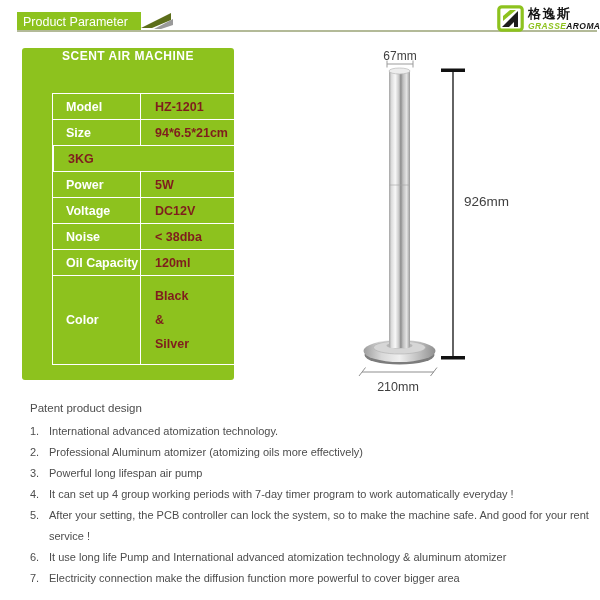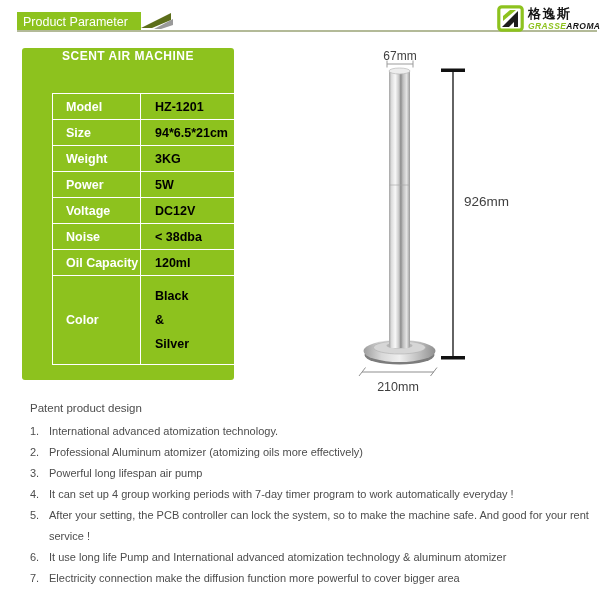--- a/index.html
+++ b/index.html
@@ -22,21 +22,21 @@
   
   .spec-panel{position:absolute;left:22px;top:48px;width:212px;height:332px;background:#8dc21e;border-radius:3px;}
   .spec-title{margin-top:1px;text-align:center;color:#fff;font-size:12px;font-weight:bold;letter-spacing:.5px;}
   .spec-table{position:absolute;left:10px;top:45px;width:183px;height:272px;border:1px solid #fff;
     box-sizing:border-box;display:flex;flex-direction:column;margin-left:20px;}
   .spec-row{display:flex;flex:0 0 25px;border-bottom:1px solid #fff;align-items:center;}
   .spec-row:last-child{border-bottom:none;}
   .spec-row.tall{flex:1 1 auto;}
   .spec-label{width:87px;box-sizing:border-box;padding-left:13px;color:#fff;font-size:12.5px;font-weight:bold;
     align-self:stretch;display:flex;align-items:center;}
-  .spec-value{flex:1;box-sizing:border-box;padding-left:14px;color:#000000;font-size:12.5px;font-weight:bold;
+  .spec-value{flex:1;box-sizing:border-box;padding-left:14px;color:#7f1d1d;font-size:12.5px;font-weight:bold;
     border-left:1px solid #fff;align-self:stretch;display:flex;align-items:center;white-space:pre-line;line-height:24px;}
 
   
   .figure{position:absolute;left:340px;top:40px;width:210px;height:362px;}
   .dim-text{fill:#3f3f3f;font-family:"Liberation Sans","DejaVu Sans",sans-serif;}
 
   
   .features{position:absolute;left:15px;top:399px;width:578px;color:#4d4d4d;}
   .feat-heading{font-size:11.5px;line-height:18px;margin:0 0 4px 15px;}
   .feat-item{display:flex;line-height:21px;font-size:11px;}
@@ -75,21 +75,20 @@
     <div class="spec-table" id="spec-table">
         <div class="spec-row">
           <div class="spec-label">Model</div>
           <div class="spec-value">HZ-1201</div>
         </div>
         <div class="spec-row">
           <div class="spec-label">Size</div>
           <div class="spec-value">94*6.5*21cm</div>
         </div>
         <div class="spec-row">
-          <div class="spec-label">Weight</div>
           <div class="spec-value">3KG</div>
         </div>
         <div class="spec-row">
           <div class="spec-label">Power</div>
           <div class="spec-value">5W</div>
         </div>
         <div class="spec-row">
           <div class="spec-label">Voltage</div>
           <div class="spec-value">DC12V</div>
         </div>

